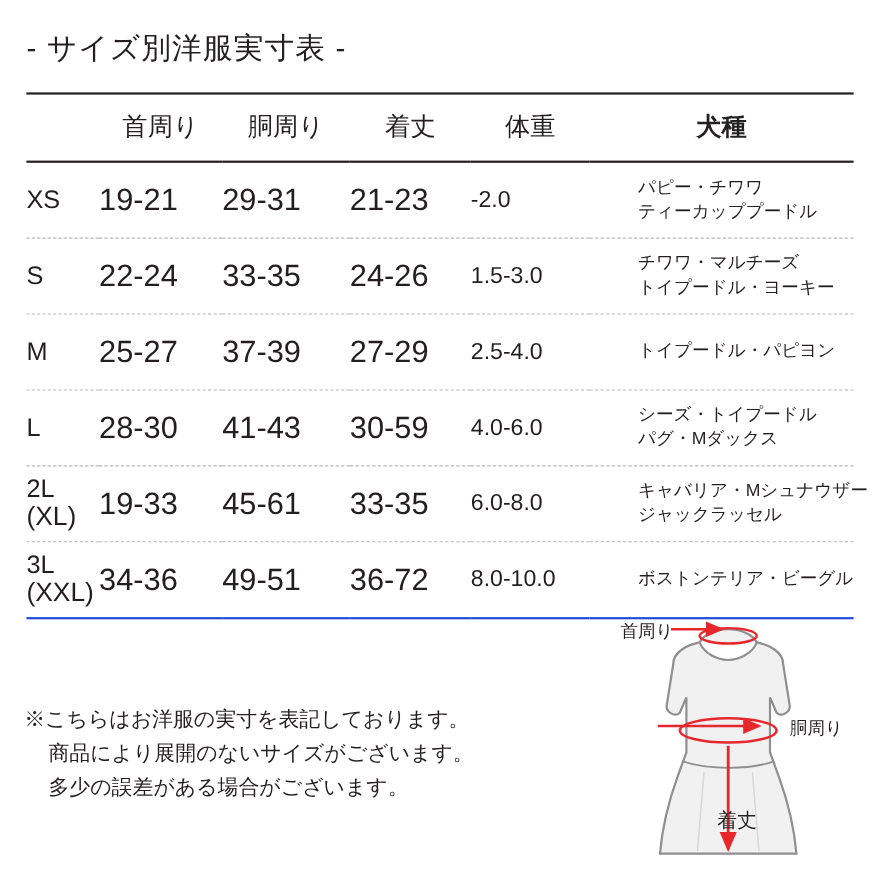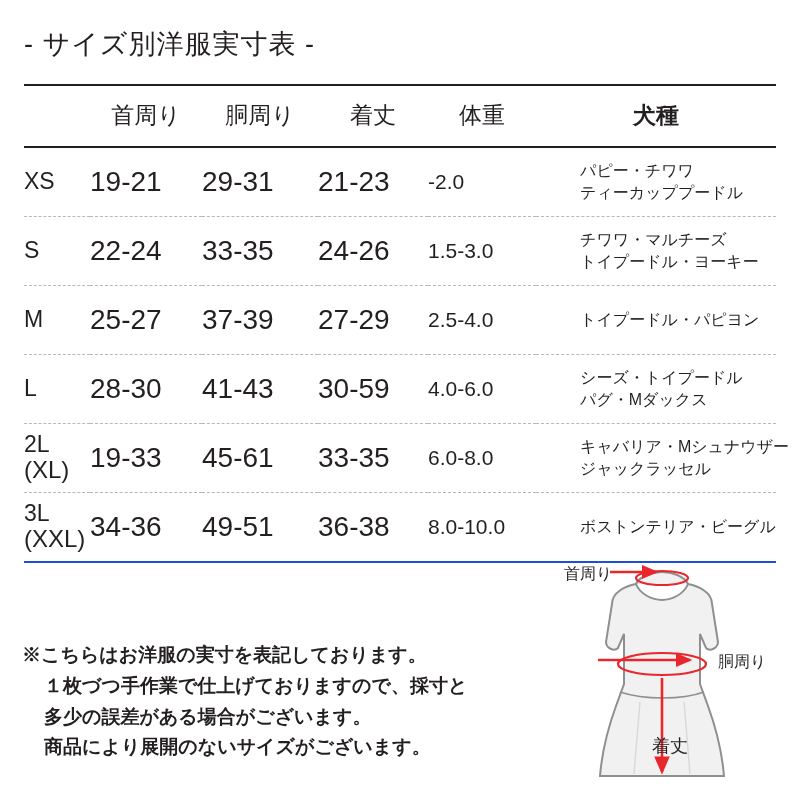--- a/index.html
+++ b/index.html
@@ -117,21 +117,20 @@
 
   
   .notes {
     position: absolute;
     left: 22px;
     top: 640px;
     width: 520px;
     font-size: 19px;
     line-height: 1.62;
     color: #231f20;
-    font-weight: bold;
   }
   .notes .n-line {
     display: block;
     white-space: nowrap;
   }
   .notes .n-line.indent {
     padding-left: 22px;
   }
 
   
@@ -244,35 +243,34 @@
         </td>
       </tr>
 
       <tr class="last-row">
         <td class="cell size-cell">
           <span>3L</span>
           <span class="sub">(XXL)</span>
         </td>
         <td class="cell num-cell">34-36</td>
         <td class="cell num-cell">49-51</td>
-        <td class="cell num-cell">36-38</td>
+        <td class="cell num-cell">36-72</td>
         <td class="cell weight-cell">8.0-10.0</td>
         <td class="cell breed-cell">
           <span class="line">ボストンテリア・ビーグル</span>
         </td>
       </tr>
     </tbody>
       </table>
   </div>
 
   <div class="notes">
     <span class="n-line">※こちらはお洋服の実寸を表記しております。</span>
-    <span class="n-line indent">１枚づつ手作業で仕上げておりますので、採寸と</span>
+    <span class="n-line indent">商品により展開のないサイズがございます。</span>
     <span class="n-line indent">多少の誤差がある場合がございます。</span>
-    <span class="n-line indent">商品により展開のないサイズがございます。</span>
   </div>
 
   <div class="illus">
     <svg width="250" height="240" viewBox="0 0 250 240">
       <defs>
         <marker id="ah" markerWidth="8" markerHeight="8" refX="6" refY="3" orient="auto">
           <path d="M0,0 L7,3 L0,6 z" fill="#e8272c"></path>
         </marker>
         <marker id="ah2" markerWidth="8" markerHeight="8" refX="6" refY="3" orient="auto">
           <path d="M0,0 L7,3 L0,6 z" fill="#e8272c"></path>

